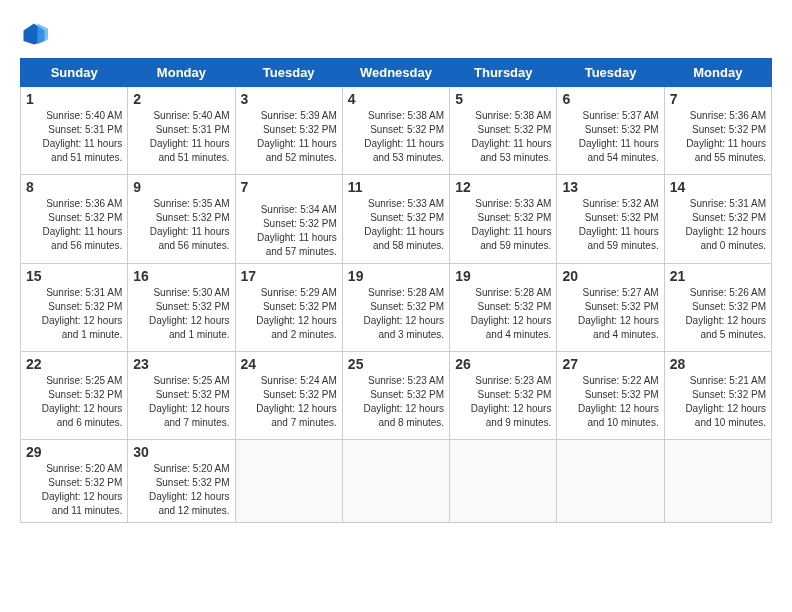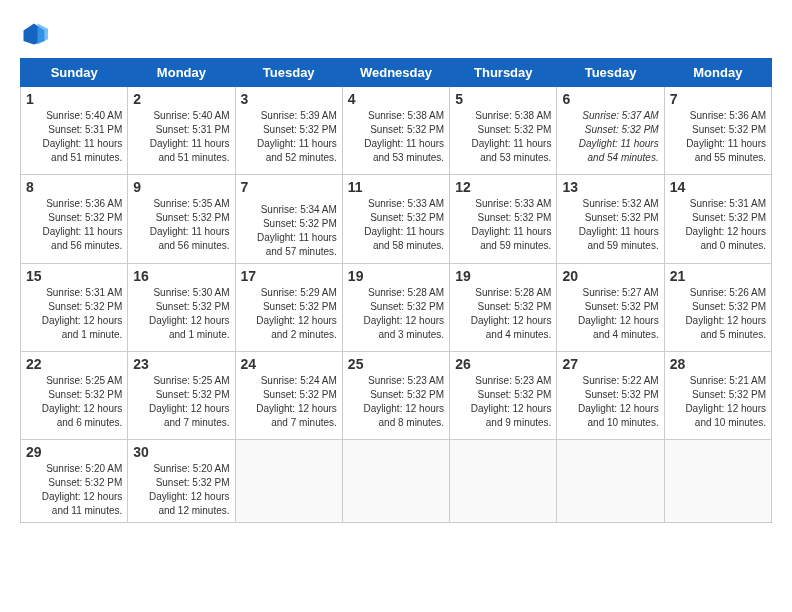--- a/index.html
+++ b/index.html
@@ -146,21 +146,21 @@
         </td>
         <td>
           <span class="day-num">5</span>
           <div class="day-info" style="white-space: pre-line;">Sunrise: 5:38 AM
 Sunset: 5:32 PM
 Daylight: 11 hours
 and 53 minutes.</div>
         </td>
         <td>
           <span class="day-num">6</span>
-          <div class="day-info" style="white-space: pre-line; font-style: italic;">Sunrise: 5:37 AM
+          <div class="day-info" style="white-space: pre-line;">Sunrise: 5:37 AM
 Sunset: 5:32 PM
 Daylight: 11 hours
 and 54 minutes.</div>
         </td>
         <td>
           <span class="day-num">7</span>
           <div class="day-info" style="white-space: pre-line;">Sunrise: 5:36 AM
 Sunset: 5:32 PM
 Daylight: 11 hours
 and 55 minutes.</div>

